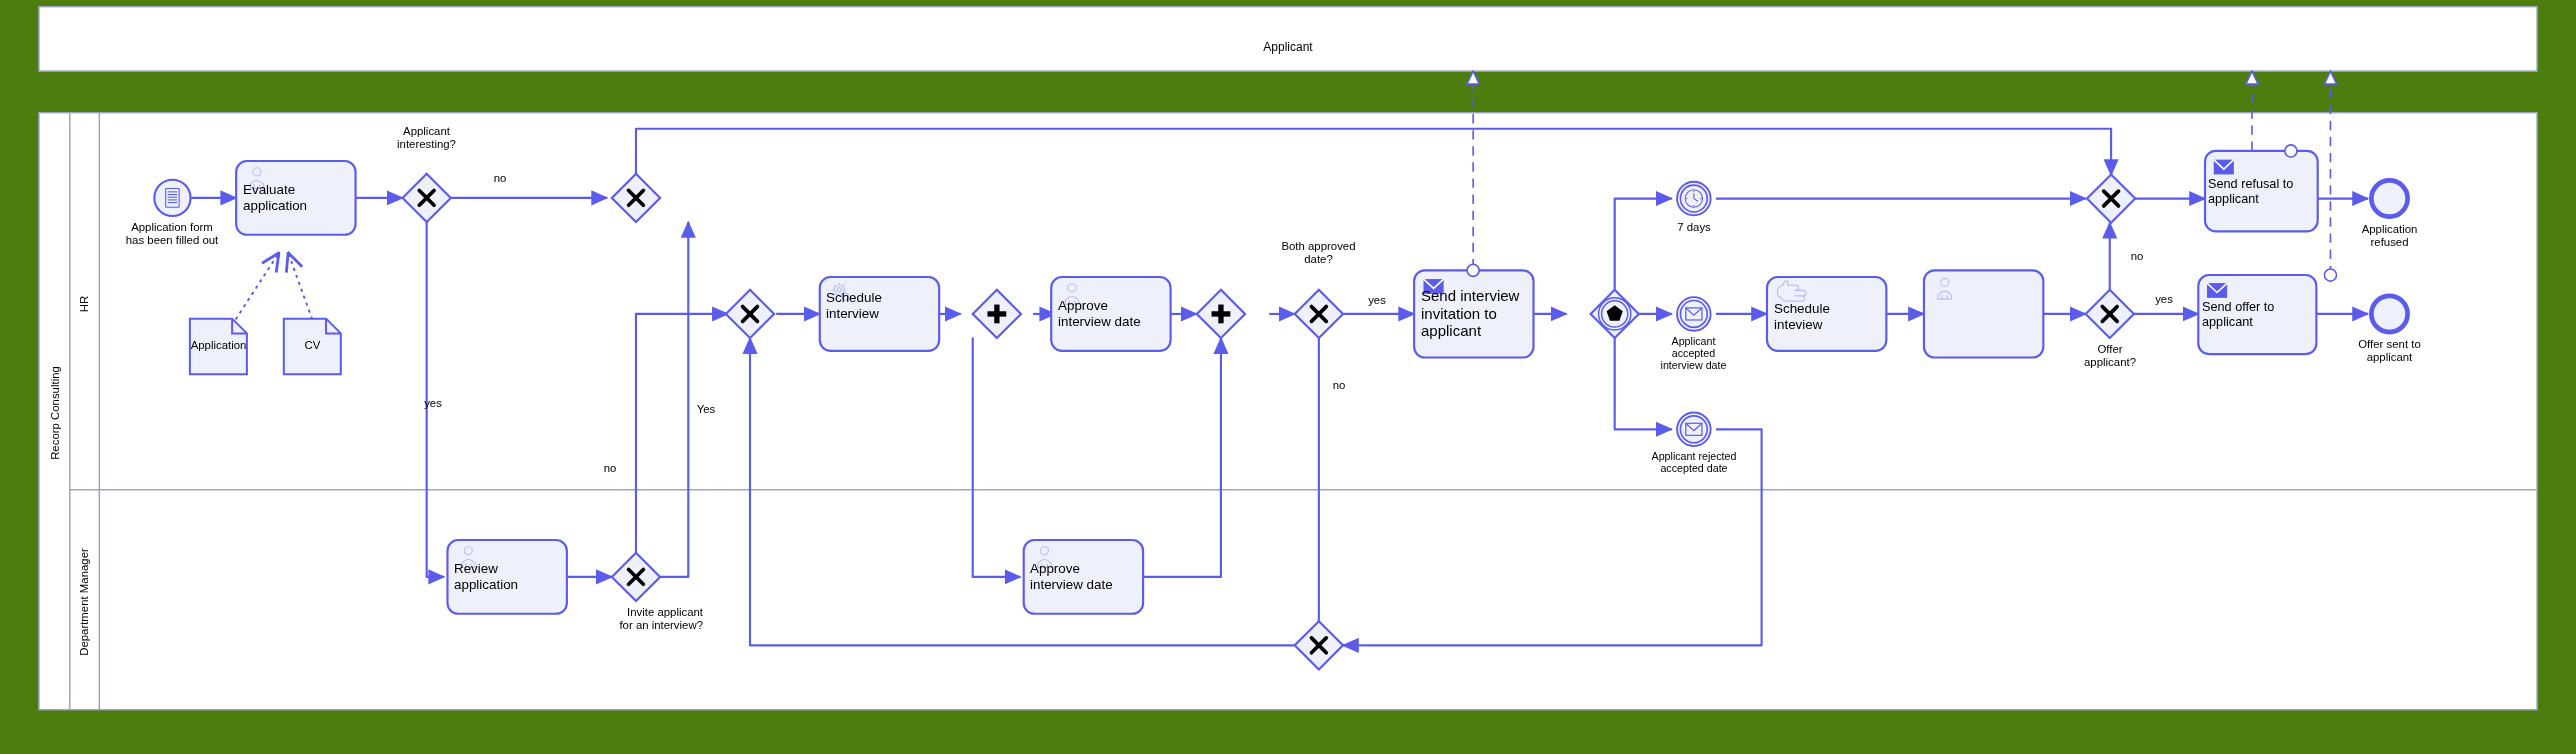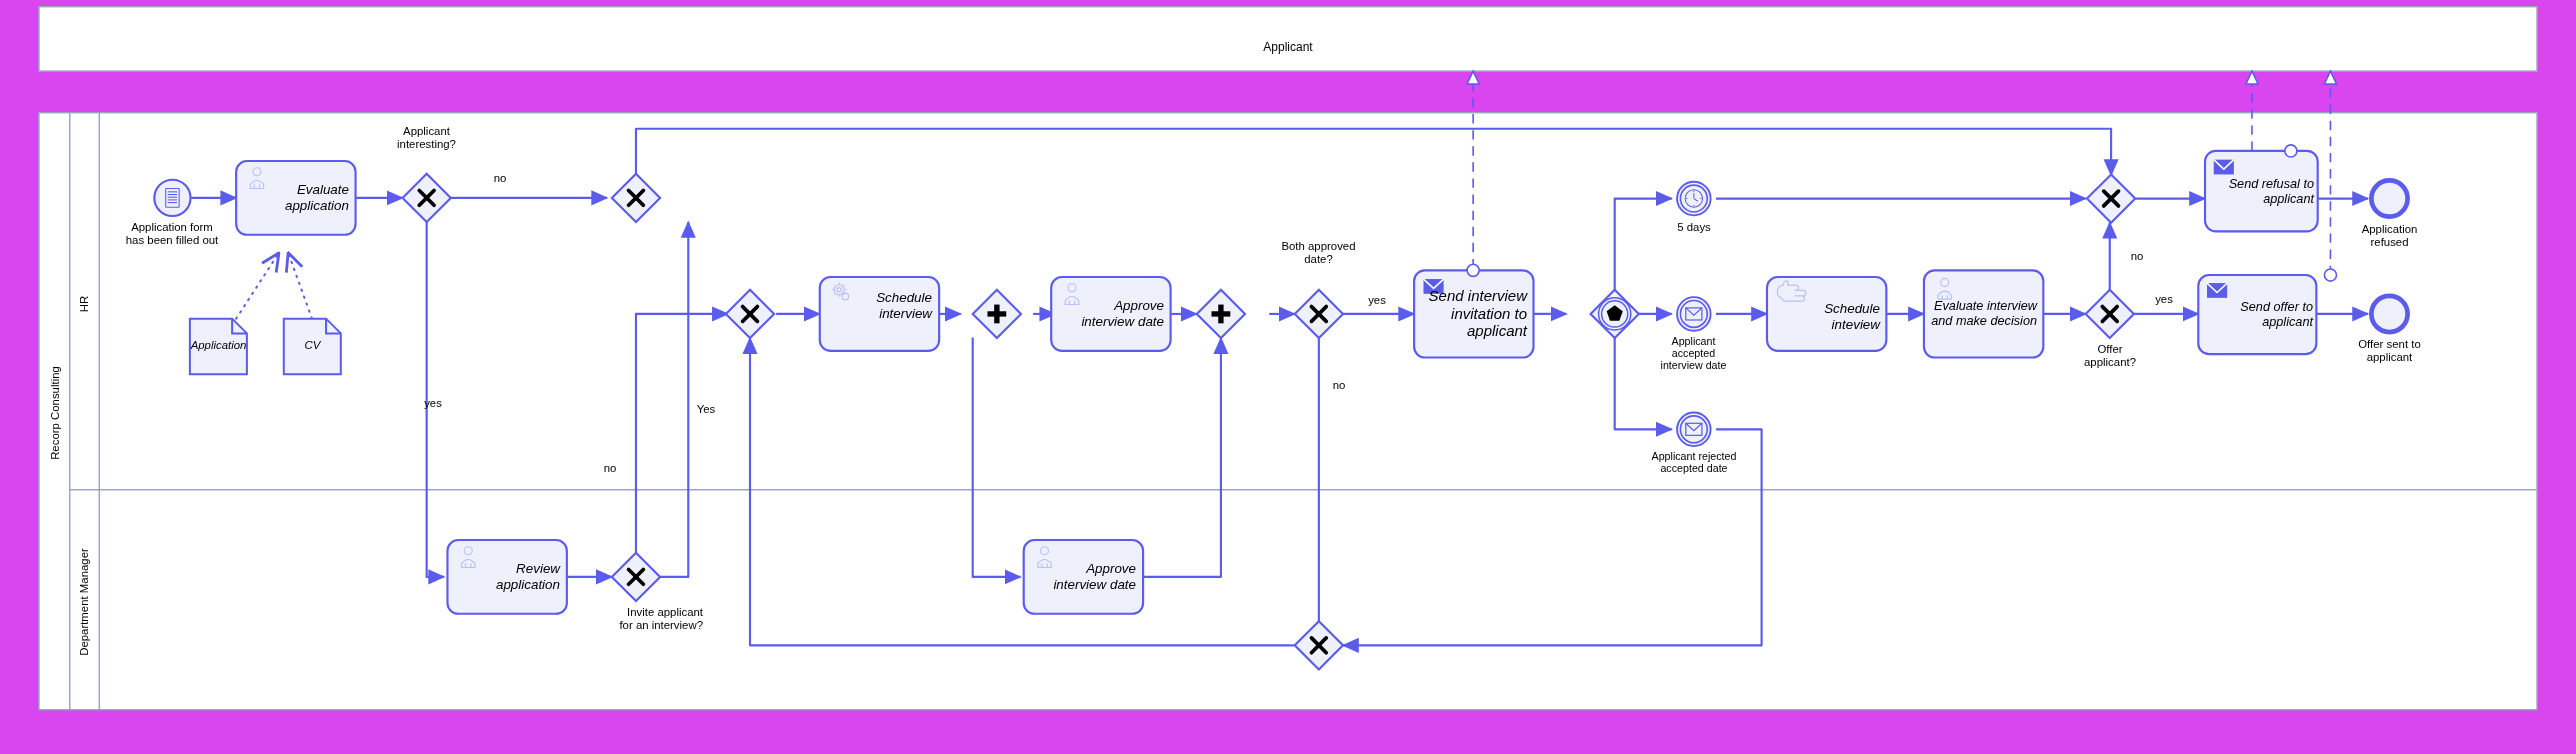--- a/index.html
+++ b/index.html
@@ -1,24 +1,24 @@
 <!DOCTYPE html>
 <html style="font-size:10.7px"><head>
 <meta charset="utf-8">
 <title>BPMN Recruiting Process</title>
 <style>
   html,body{margin:0;padding:0;background:#ffffff;}
   body{font-family:"Liberation Sans", sans-serif;}
-  #canvas{position:relative;width:2576px;height:754px;background:#d946ef;overflow:hidden;}
+  #canvas{position:relative;width:2576px;height:754px;background:#4d7c0f;overflow:hidden;}
   svg.layer{position:absolute;left:0;top:0;width:2576px;height:754px;}
   .lbl{position:absolute;color:#000000;font-family:"Liberation Sans", sans-serif;text-align:center;line-height:1.12;white-space:pre-line;}
   .lbl.sz{font-size:11.4px;}
   .lbl.szs{font-size:10.7px;}
   .vlabel{position:absolute;font-size:11.4px;color:#000;transform:rotate(-90deg);transform-origin:50% 50%;text-align:center;white-space:nowrap;}
-  .taskText{position:absolute;display:flex;align-items:center;justify-content:center;text-align:right;font-size:13.4px;color:#000;line-height:1.18;pointer-events:none;font-style:italic;}
+  .taskText{position:absolute;display:flex;align-items:center;justify-content:center;text-align:left;font-size:13.4px;color:#000;line-height:1.18;pointer-events:none;}
   .poolTitle{position:absolute;font-size:12px;color:#000;text-align:center;}
 </style>
 </head>
 <body>
 
 <div id="canvas">
 
   <svg class="layer" xmlns="http://www.w3.org/2000/svg" viewBox="0 0 3840 1124" width="2576" height="754">
     <defs>
       <marker id="arrHead" viewBox="0 0 10 10" refX="9.2" refY="5" markerWidth="8" markerHeight="8" orient="auto-start-reverse">
@@ -412,23 +412,20 @@
   <div class="taskText" style="left:1030px; top:547px; width:106px; height:60px;">Approve
 interview date</div>
 
   <div class="taskText" style="left:1421px; top:280px; width:106px; height:67px; font-size:15px;">Send interview
 invitation to
 applicant</div>
 
   <div class="taskText" style="left:1774px; top:287px; width:106px; height:60px;">Schedule
 inteview</div>
 
-  <div class="taskText" style="left:1931px; top:277px; width:106px; height:74px; font-size:12.7px;">Evaluate
-interview and
-make decision</div>
 
   <div class="taskText" style="left:2208px; top:161px; width:106px; height:62px; font-size:12.7px;">Send refusal to
 applicant</div>
 
   <div class="taskText" style="left:2202px; top:284px; width:111px; height:62px; font-size:12.7px;">Send offer to
 applicant</div>
 
   <div class="taskText" style="left:190px; top:335px; width:57px; height:21.5px; font-size:11.4px;">Application</div>
   <div class="taskText" style="left:284px; top:335px; width:57px; height:21.5px; font-size:11.4px;">CV</div>
 
@@ -437,21 +434,21 @@
 
   <div class="lbl sz" style="left:569px; top:606px; width:134px;text-align:right;">Invite applicant
 for an interview?</div>
 
   <div class="lbl sz" style="left:1265px; top:240px; width:107px;">Both approved
 date?</div>
 
   <div class="lbl sz" style="left:2063px; top:343px; width:94px;">Offer
 applicant?</div>
 
-  <div class="lbl sz" style="left:1647px; top:221px; width:94px;">5 days</div>
+  <div class="lbl sz" style="left:1647px; top:221px; width:94px;">7 days</div>
 
   <div class="lbl szs" style="left:1640px; top:335px; width:107px;">Applicant
 accepted
 interview date</div>
 
   <div class="lbl szs" style="left:1627px; top:450px; width:134px;">Applicant rejected
 accepted date</div>
 
   <div class="lbl sz" style="left:2336px; top:223px; width:107px;">Application
 refused</div>

